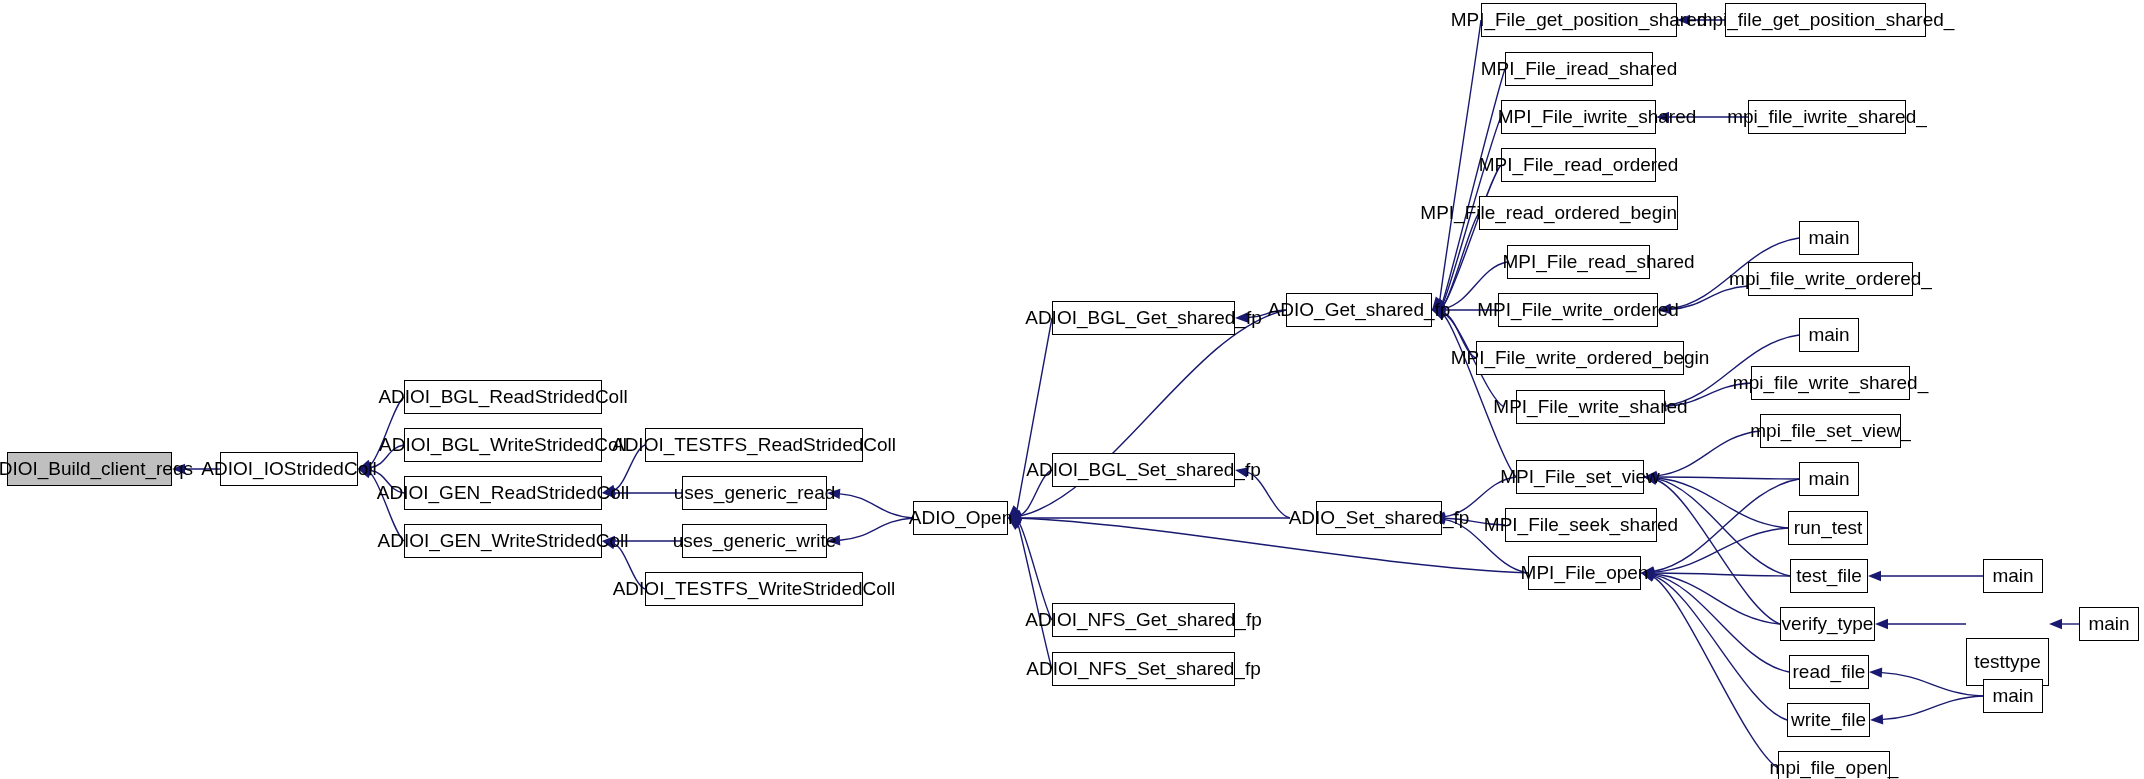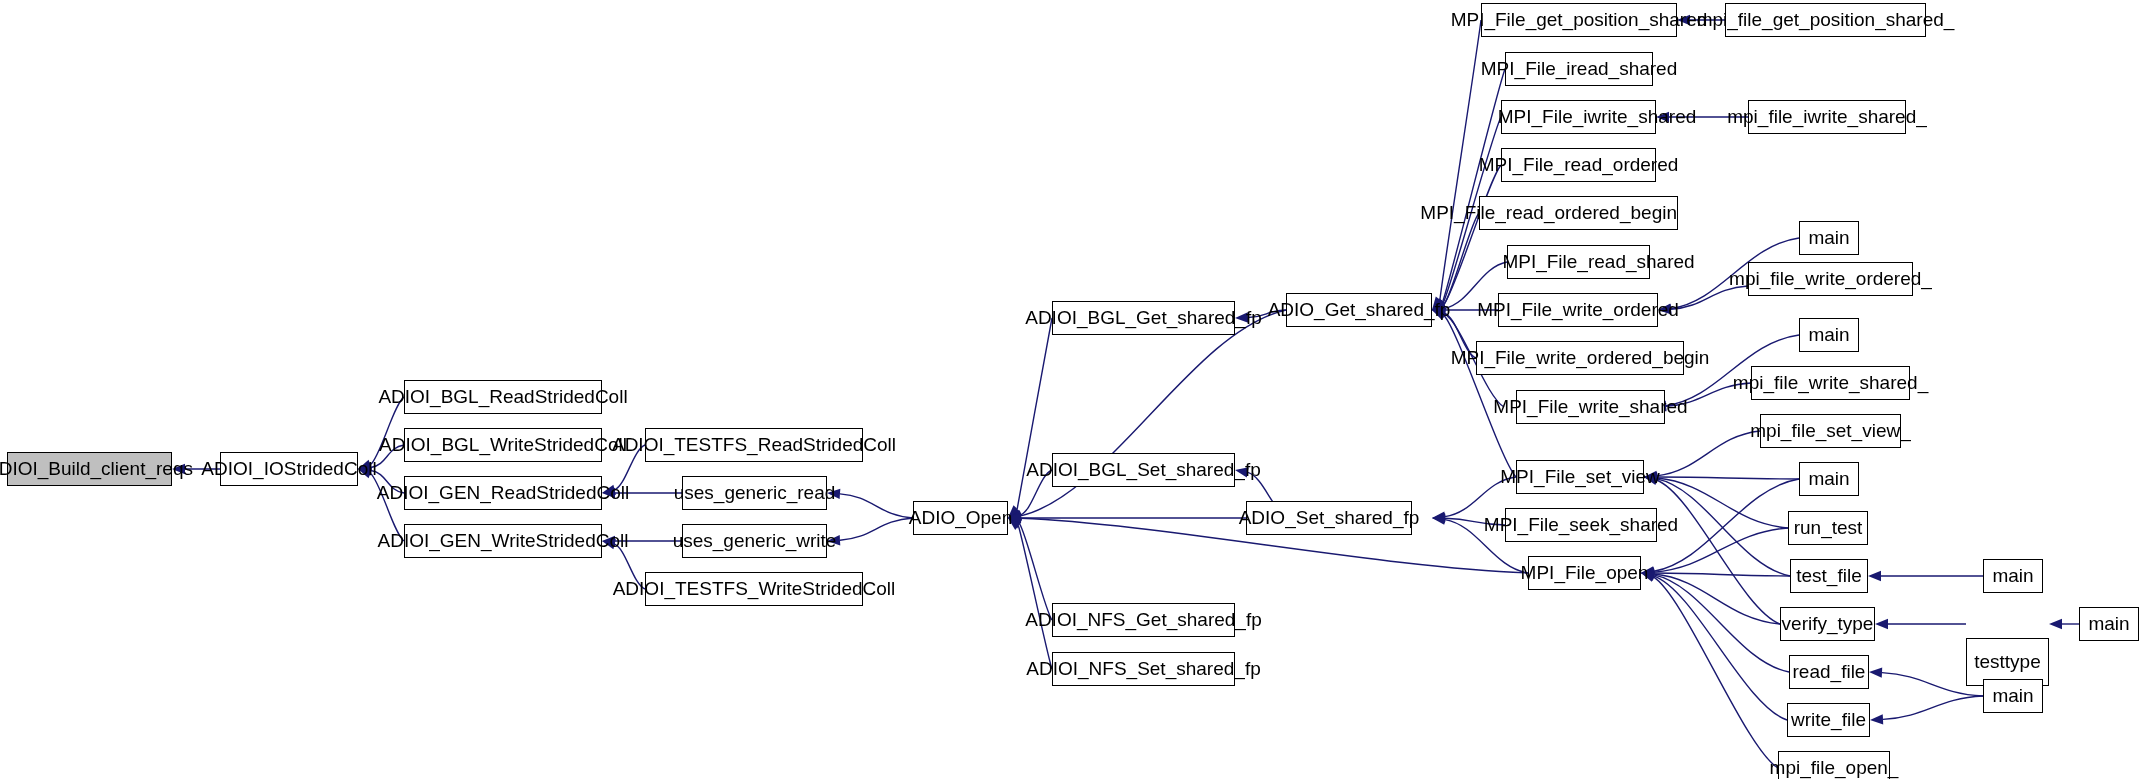--- a/index.html
+++ b/index.html
@@ -206,21 +206,21 @@
       </div>
       <div class="node" style="left: 1052px; top: 603px; width: 183px; height: 34px;">
         <span>ADIOI_NFS_Get_shared_fp</span>
       </div>
       <div class="node" style="left: 1052px; top: 652px; width: 183px; height: 34px;">
         <span>ADIOI_NFS_Set_shared_fp</span>
       </div>
       <div class="node" style="left: 1286px; top: 293px; width: 146px; height: 34px;">
         <span>ADIO_Get_shared_fp</span>
       </div>
-      <div class="node" style="left: 1246px; top: 501px; width: 166px; height: 34px;">
+      <div class="node" style="left: 1316px; top: 501px; width: 126px; height: 34px;">
         <span>ADIO_Set_shared_fp</span>
       </div>
       <div class="node" style="left: 1481px; top: 3px; width: 196px; height: 34px;">
         <span>MPI_File_get_position_shared</span>
       </div>
       <div class="node" style="left: 1505px; top: 52px; width: 148px; height: 34px;">
         <span>MPI_File_iread_shared</span>
       </div>
       <div class="node" style="left: 1501px; top: 100px; width: 155px; height: 34px; padding-left: 37px;">
         <span>MPI_File_iwrite_shared</span>

